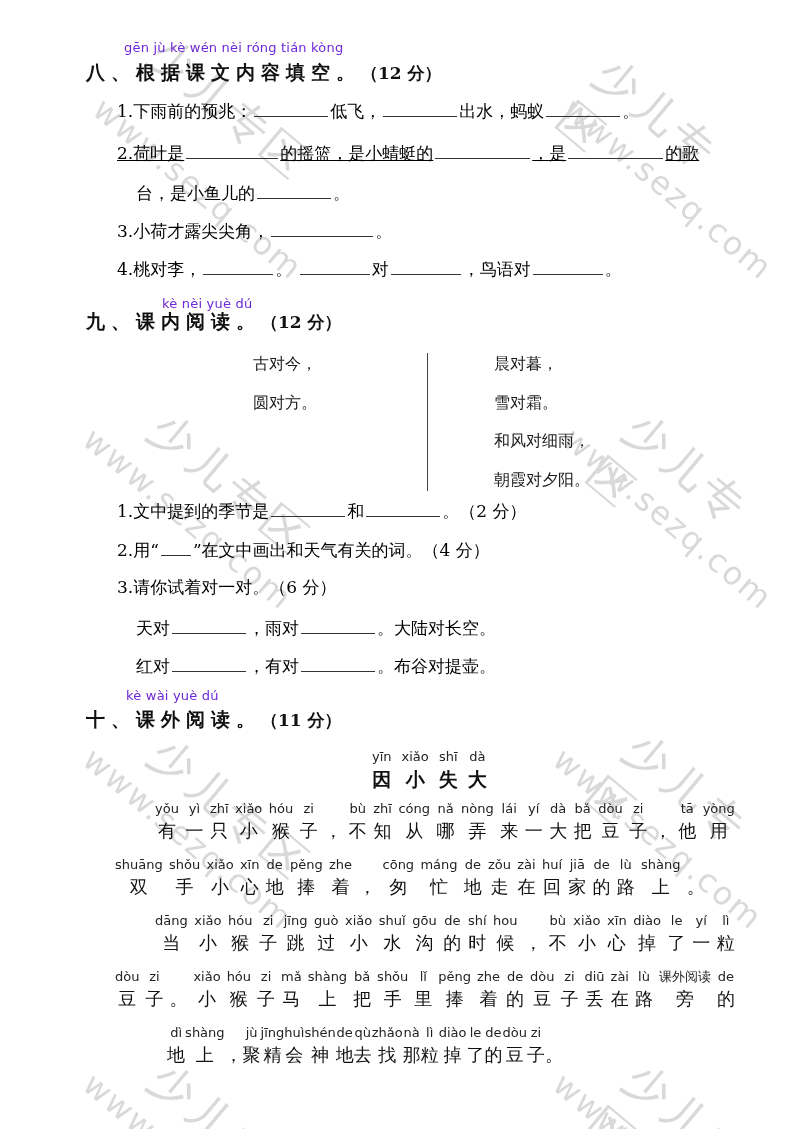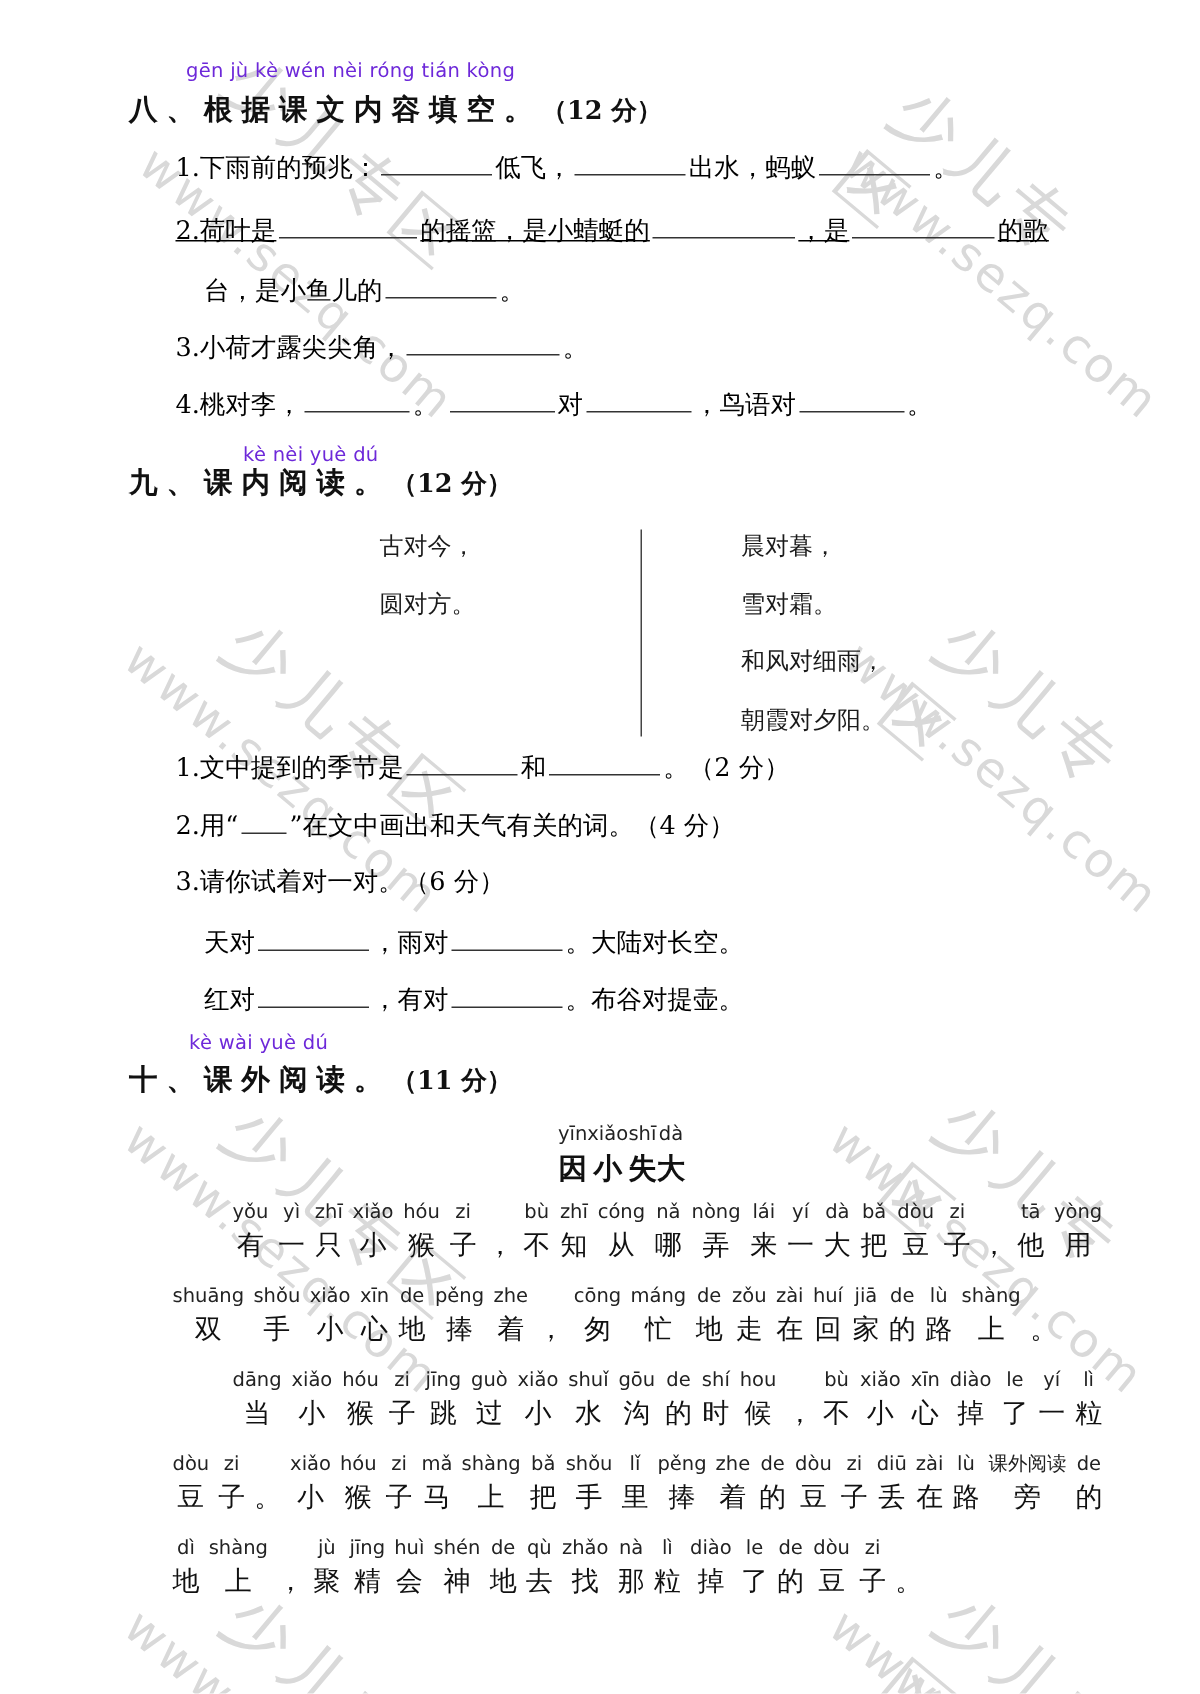--- a/index.html
+++ b/index.html
@@ -141,21 +141,21 @@
 </div>
 <div class="abs line" style="left:136px; top:653px;">
   <span>红对</span><span class="blank" style="width:74px;"></span><span>，有对</span><span class="blank" style="width:74px;"></span><span>。布谷对提壶。</span>
 </div>
 
 <div class="abs py" style="left:126px; top:688px;">kè wài yuè dú</div>
 <div class="abs hdr" style="left:86px; top:707px;">
   <span>十、课外阅读。</span><span class="score">（11 分）</span>
 </div>
 
-<div class="ruby-row" style="left:372px; top:748px; gap:0;">
+<div class="ruby-row" style="left:372px; top:748px; gap:10px;">
   <div class="cell">
       <span class="p">yīn</span>
       <span class="h" style="font-family:'DejaVu Sans',sans-serif;font-weight:bold;font-size:19px;">因</span>
     </div>
   <div class="cell">
       <span class="p">xiǎo</span>
       <span class="h" style="font-family:'DejaVu Sans',sans-serif;font-weight:bold;font-size:19px;">小</span>
     </div>
   <div class="cell">
       <span class="p">shī</span>
@@ -493,21 +493,21 @@
       </div>
       <div class="cell">
         <span class="p">课外阅读</span>
         <span class="h">旁</span>
       </div>
       <div class="cell">
         <span class="p">de</span>
         <span class="h">的</span>
       </div>
     </div>
-    <div class="ruby-row" style="left: 115px; top: 1024px; width: 500px; justify-content: space-between;">
+    <div class="ruby-row" style="left: 115px; top: 1024px; width: 500px; justify-content: center;">
       <div class="cell">
         <span class="p">dì</span>
         <span class="h">地</span>
       </div>
       <div class="cell">
         <span class="p">shàng</span>
         <span class="h">上</span>
       </div>
       <div class="cell">
         <span class="p"></span>

